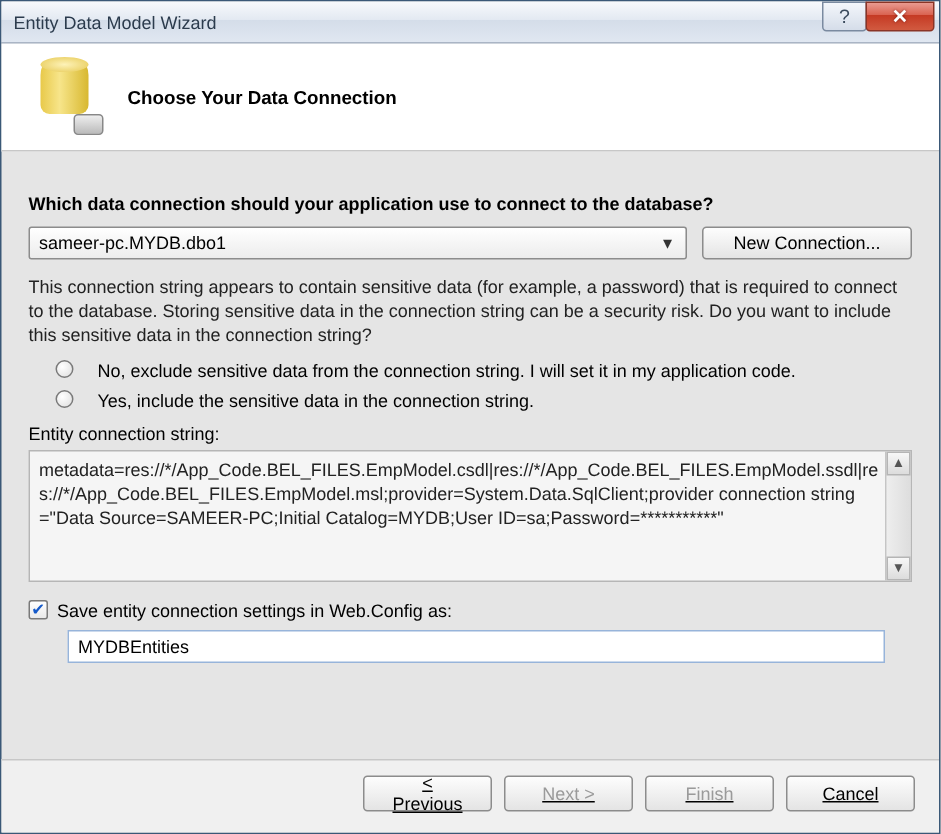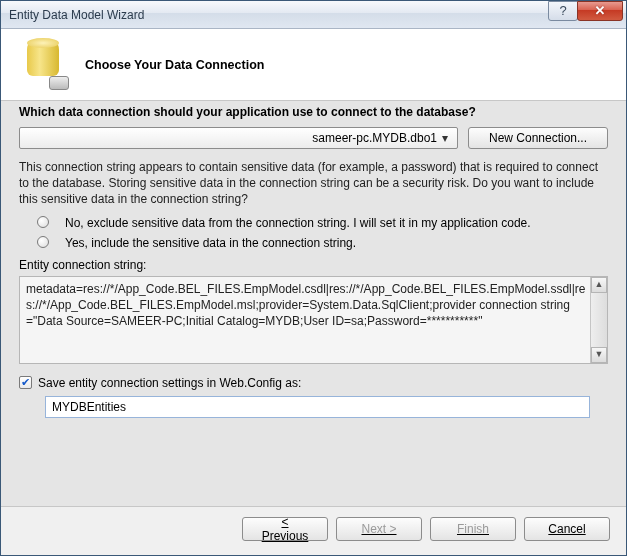--- a/index.html
+++ b/index.html
@@ -99,21 +99,21 @@
     border: 1px solid #888;
     border-radius: 3px;
   }
   .header-title {
     font-weight: bold;
     font-size: 12.5px;
     color: #000;
   }
   .content {
     flex: 1;
-    padding: 4px 18px 8px 18px;
+    padding: 28px 18px 8px 18px;
     color: #000;
     overflow: hidden;
   }
   .prompt {
     font-weight: bold;
     margin-bottom: 8px;
   }
   .conn-row {
     display: flex;
     gap: 10px;
@@ -121,21 +121,21 @@
   }
   .select-wrap {
     flex: 1;
     height: 22px;
     border: 1px solid #8c8c8c;
     background: linear-gradient(#fff,#ececec);
     display: flex;
     align-items: center;
     padding: 0 4px 0 6px;
     border-radius: 2px;
-    justify-content: flex-end;
+    justify-content: space-between;
   }
   .select-arrow {
     width: 16px;
     text-align: center;
     color: #333;
   }
   .btn {
     height: 22px;
     padding: 0 14px;
     border: 1px solid #8c8c8c;

